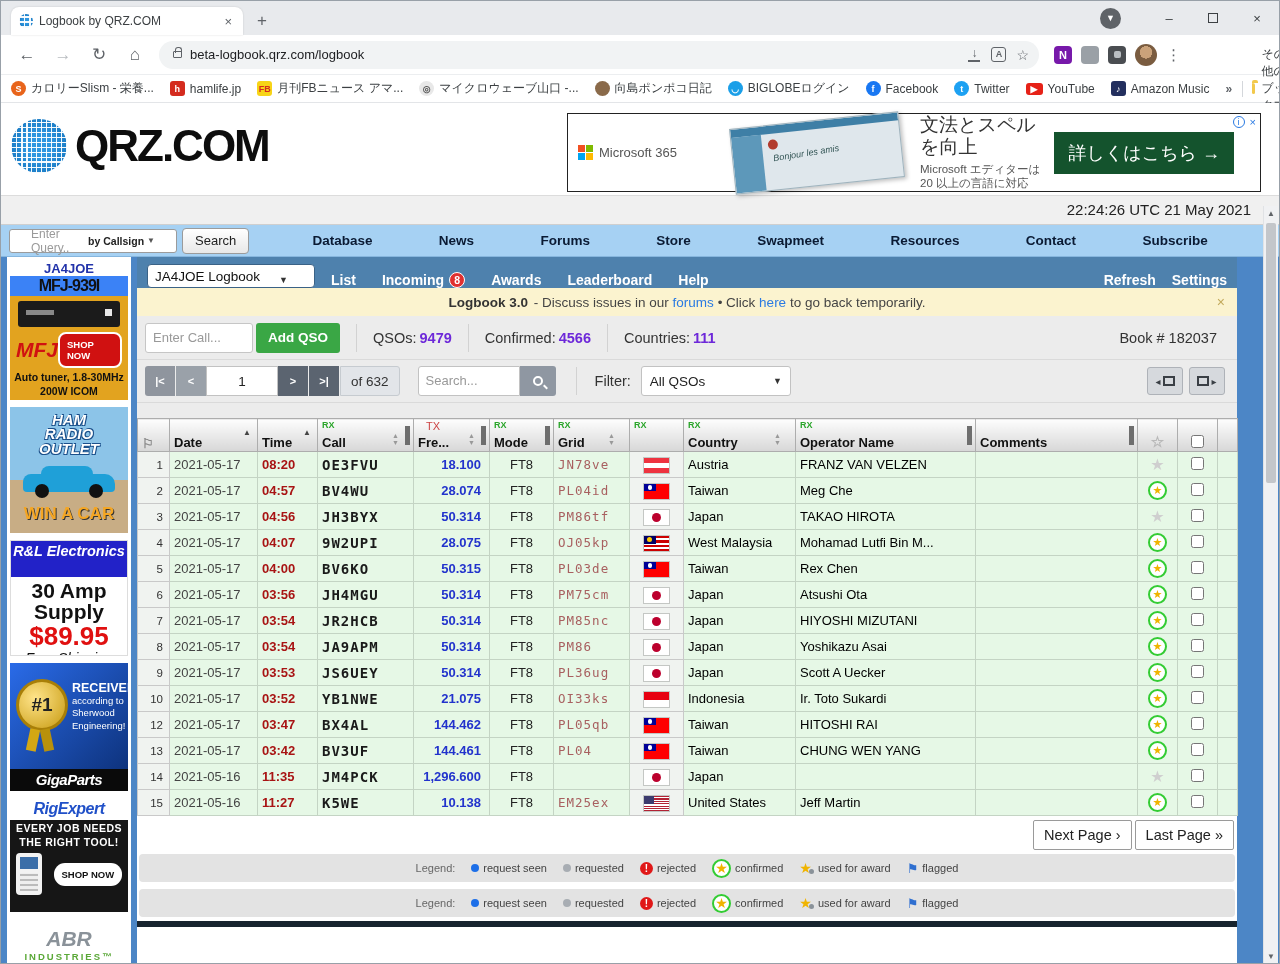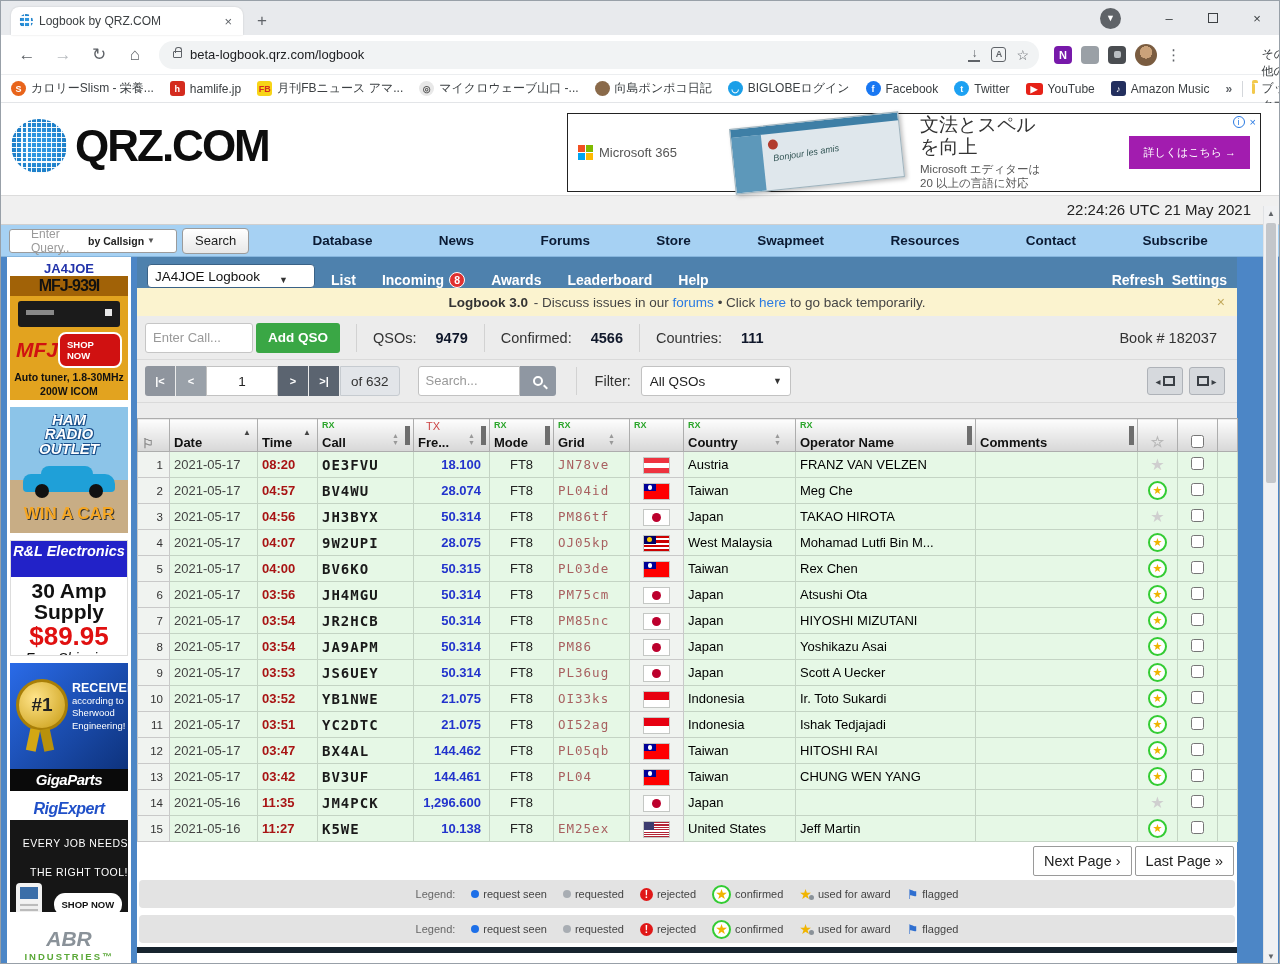--- a/index.html
+++ b/index.html
@@ -58,39 +58,39 @@
 .ms-grid{width:15px;height:15px;display:grid;grid-template-columns:7px 7px;grid-gap:1px;margin-right:6px}
 .ms-grid i{display:block}
 .ad-shot{width:170px;height:66px;background:#dfe7ec;border:1px solid #9fb3bd;transform:rotate(-6deg);margin:0 18px 0 4px;position:relative;overflow:hidden;flex:none;box-shadow:2px 2px 4px rgba(0,0,0,.25)}
 .ad-shot .bar{height:8px;background:#3e7fa6}
 .ad-shot .side{position:absolute;left:0;top:8px;bottom:0;width:30px;background:#5d98ba}
 .ad-shot .dot{position:absolute;left:36px;top:14px;width:10px;height:10px;border-radius:50%;background:#b23c2e}
 .ad-shot .bonj{position:absolute;left:40px;top:26px;font-size:9px;color:#355;transform:rotate(-3deg);font-style:italic}
 .ad-head{flex:1}
 .ad-head .h1{font-size:19px;color:#333;line-height:1.15}
 .ad-head .sub{font-size:11.5px;color:#555;margin-top:4px;line-height:1.25}
-.ad-cta{background:#a21caf;color:#fff;font-size:11px;padding:9px 14px;flex:none;margin-right:0}
+.ad-cta{background:#14532d;color:#fff;font-size:18px;padding:9px 14px;flex:none;margin-right:16px}
 .ad-x{position:absolute;right:4px;top:2px;font-size:11px;color:#2a7ae2;display:flex;gap:5px}
 .ad-info{width:12px;height:12px;border:1px solid #2a7ae2;border-radius:50%;font-size:9px;line-height:11px;text-align:center}
 .clockstrip{height:30px;background:#f0f0f0;border-top:1px solid #dcdcdc;border-bottom:1px solid #cfcfcf;font-size:15px;color:#222;text-align:right;line-height:28px;padding-right:28px}
 .mainnav{height:32px;background:var(--nav_blue);display:flex;align-items:center;padding:0 8px;border-bottom:1px solid #86b6de}
 .q-input{width:168px;height:24px;background:#fff;border:1px solid #9b9b9b;border-radius:3px;display:flex;align-items:center;padding:0 21px;font-size:12px}
 .q-ph{color:#9a9a9a;flex:1}
 .q-scope{font-size:10.5px;font-weight:bold;color:#222;white-space:nowrap}
 .q-caret{font-size:8px;color:#555;margin-left:3px}
 .q-search{height:26px;margin-left:5px;padding:0 12px;background:linear-gradient(#fff,#e8e8e8);border:1px solid #9b9b9b;border-radius:4px;font-size:13px;color:#222;display:flex;align-items:center}
 .nav-items{flex:1;display:flex;justify-content:space-around;padding:0 30px}
 .nav-item{font-size:13.5px;font-weight:bold;color:#0a1a33}
 
 .content{display:flex;height:708px;padding-left:6px}
 .sidebar{width:124px;background:#fff;flex:none;overflow:hidden;padding-top:4px}
 .sb-call{font-size:13px;font-weight:bold;color:#2233aa;text-align:center;height:15px}
 .sb-ad{width:118px;margin:0 auto 7px;overflow:hidden;position:relative}
 .ad-mfj{height:124px;background:#e2a31f}
-.mfj-t{background:#a16207;text-align:center;font-size:16px;font-weight:900;color:#111;letter-spacing:-1px;height:20px;line-height:20px}
+.mfj-t{background:#3b82f6;text-align:center;font-size:16px;font-weight:900;color:#111;letter-spacing:-1px;height:20px;line-height:20px}
 .mfj-dev{margin:5px 8px;height:26px;background:#1b1b1b;border-radius:3px;position:relative}
 .mfj-dev i{position:absolute;right:8px;top:8px;width:7px;height:7px;background:#e8e8e8}
 .mfj-dev b{position:absolute;left:8px;top:9px;width:28px;height:5px;background:#888}
 .mfj-row{display:flex;align-items:center;justify-content:space-between;padding:0 6px}
 .mfj-brand{color:#d01111;font-size:21px;font-weight:900;font-style:italic}
 .mfj-btn{background:#d01111;color:#fff;font-size:9.5px;font-weight:bold;padding:5px 7px;border-radius:8px;border:2px solid #fff}
 .mfj-l{font-size:10.5px;font-weight:bold;color:#111;text-align:center;line-height:1.3;margin-top:3px}
 .ad-hro{height:126px;background:linear-gradient(#8cc4e8 0 58%,#c8ad85 58%)}
 .hro-logo{text-align:center;font-size:15px;font-weight:900;font-style:italic;color:#fff;text-shadow:1px 1px 0 #1a4f8a,-1px 1px 0 #1a4f8a,1px -1px 0 #1a4f8a;line-height:.95;padding-top:6px}
 .car{position:relative;width:92px;height:34px;margin:8px auto 0}
@@ -107,51 +107,51 @@
 .ad-giga{height:128px;background:linear-gradient(135deg,#2a6be8,#0b2d72);position:relative}
 .giga-medal{position:absolute;left:6px;top:16px;width:52px;height:52px;border-radius:50%;background:radial-gradient(circle at 35% 35%,#ffe48a,#c79a10);border:3px solid #a87f08;color:#222;font-size:19px;font-weight:900;display:flex;align-items:center;justify-content:center}
 .giga-rib{position:absolute;left:18px;top:66px;width:10px;height:22px;background:#d3a713;transform:rotate(12deg)}
 .giga-rib2{position:absolute;left:32px;top:66px;width:10px;height:22px;background:#b8910c;transform:rotate(-12deg)}
 .giga-txt{position:absolute;left:62px;top:18px;right:4px;color:#fff}
 .giga-txt .b{font-size:12.5px;font-weight:900}
 .giga-txt .s{font-size:9.5px;line-height:1.3}
 .giga-brand{position:absolute;left:0;right:0;bottom:0;background:#0a0a0a;color:#fff;font-size:15px;font-weight:900;font-style:italic;text-align:center;height:22px;line-height:22px;letter-spacing:-.5px}
 .ad-rig{height:114px;background:#161616}
 .rig-head{background:#fff;color:#2050c8;font-weight:900;font-style:italic;font-size:16px;text-align:center;height:22px;line-height:22px;letter-spacing:-.5px}
-.rig-line{color:#fff;font-size:10.5px;font-weight:400;text-align:right;letter-spacing:.5px;margin-top:17px}
+.rig-line{color:#fff;font-size:10.5px;font-weight:700;text-align:center;letter-spacing:.5px;margin-top:2px}
 .rig-body{display:flex;align-items:center;justify-content:space-around;margin-top:5px}
 .rig-dev{width:26px;height:42px;background:#f2f2f2;border-radius:4px;position:relative}
 .rig-dev i{position:absolute;left:4px;top:4px;right:4px;height:12px;background:#3b6ea8}
 .rig-dev b{position:absolute;left:4px;bottom:4px;right:4px;height:18px;background:repeating-linear-gradient(0deg,#bbb 0 2px,#eee 2px 5px)}
 .rig-btn{background:#fff;color:#111;font-size:9.5px;font-weight:bold;padding:6px 8px;border-radius:11px}
 .ad-abr{height:90px;background:#fff;text-align:center;padding-top:8px}
 .abr-logo{font-size:21px;font-weight:900;font-style:italic;color:#5aa837}
 .abr-logo span{color:#8a9299}
 .abr-ind{font-size:9.5px;color:#5aa837;letter-spacing:2px;font-weight:bold}
 
 .spacer6{width:6px;flex:none}
 .main{width:1100px;flex:none;background:#fff;display:flex;flex-direction:column}
 .rightfill{flex:1}
 
 .lb-toolbar{height:31px;background:var(--toolbar_blue);display:flex;align-items:flex-end;padding:0 10px;color:#fff}
 .lb-select{width:168px;height:24px;background:#fff;border-radius:4px;border:1px solid #3a6286;color:#111;font-size:13.5px;display:flex;align-items:center;padding:0 7px;margin-right:16px}
 .lb-select .car{margin-left:auto;font-size:9px;color:#333;position:static;width:auto;height:auto}
 .lb-menu{display:flex;align-items:center;gap:26px}
 .lb-mi{font-size:14px;font-weight:bold;color:#fff;display:flex;align-items:center}
 .badge{margin-left:5px;width:16px;height:16px;border-radius:50%;background:var(--badge_red);border:1px solid #fff;color:#fff;font-size:10.5px;font-weight:bold;display:flex;align-items:center;justify-content:center}
-.lb-right{margin-left:auto;display:flex;gap:8px}
+.lb-right{margin-left:auto;display:flex;gap:16px}
 .lb-notice{height:28px;background:var(--notice_yellow);display:flex;align-items:center;justify-content:center;font-size:13.5px;color:#444;position:relative}
 .lb-notice b{color:#333;margin-right:2px}
 .lb-notice a{color:#2a7ae2}
 .notice-x{position:absolute;right:12px;color:#c2a95c;font-size:14px}
 .lb-stats{height:44px;background:#ececec;display:flex;align-items:center;padding:0 8px;border-bottom:1px solid #dadada}
 .call-input{width:108px;height:30px;background:#fff;border:1px solid #c6c6c6;border-radius:3px;font-size:13px;color:#999;padding:0 7px;line-height:28px}
 .addqso{height:30px;background:var(--accent_green);color:#fff;font-size:13.5px;font-weight:bold;border-radius:3px;display:flex;align-items:center;padding:0 12px;margin-left:3px}
 .stat{font-size:14.5px;color:#333;margin-left:16px;padding-left:16px;border-left:1px solid #d2d2d2;height:28px;display:flex;align-items:center}
-.stat b{color:#0f172a;margin-left:19px}
+.stat b{color:#6d28d9;margin-left:3px}
 .book{margin-left:auto;font-size:14.5px;color:#333;padding-right:12px}
 .lb-pager{height:42px;background:#ececec;display:flex;align-items:center;padding:0 8px}
 .pg-btn{width:30px;height:30px;display:flex;align-items:center;justify-content:center;color:#fff;font-size:11px;font-weight:bold}
 .pg-first{background:#8f959e;border-radius:3px 0 0 3px}
 .pg-prev{background:#9aa1a9;margin-left:1px}
 .pg-input{width:72px;height:30px;background:#fff;border:1px solid #c2c2c2;text-align:center;font-size:13.5px;color:#222}
 .pg-next{background:#5b6470;margin-left:0}
 .pg-last{background:#5b6470;margin-left:1px}
 .pg-of{height:30px;background:#e2e5e9;border:1px solid #c6cbd0;border-radius:0 3px 3px 0;display:flex;align-items:center;padding:0 10px;font-size:13.5px;color:#333;margin-left:1px}
 .pg-search{margin-left:18px;display:flex}
@@ -695,36 +695,20 @@
                 <td class="c-grid">OI33ks</td>
                 <td class="c-flagcell"><span class="flag id"></span></td>
                 <td class="c-country">Indonesia</td>
                 <td class="c-oper">Ir. Toto Sukardi</td>
                 <td class="c-comm"></td>
                 <td class="c-star"><span class="star-gold">★</span></td>
                 <td class="c-cb"><input type="checkbox" style=""></td>
                 <td></td>
               </tr>
               <tr>
-                <td class="c-num">11</td>
-                <td class="c-date">2021-05-17</td>
-                <td class="c-time">03:51</td>
-                <td class="c-call">YC2DTC</td>
-                <td class="c-freq">21.075</td>
-                <td class="c-mode">FT8</td>
-                <td class="c-grid">OI52ag</td>
-                <td class="c-flagcell"><span class="flag id"></span></td>
-                <td class="c-country">Indonesia</td>
-                <td class="c-oper">Ishak Tedjajadi</td>
-                <td class="c-comm"></td>
-                <td class="c-star"><span class="star-gold">★</span></td>
-                <td class="c-cb"><input type="checkbox" style=""></td>
-                <td></td>
-              </tr>
-              <tr>
                 <td class="c-num">12</td>
                 <td class="c-date">2021-05-17</td>
                 <td class="c-time">03:47</td>
                 <td class="c-call">BX4AL</td>
                 <td class="c-freq">144.462</td>
                 <td class="c-mode">FT8</td>
                 <td class="c-grid">PL05qb</td>
                 <td class="c-flagcell"><span class="flag tw"></span></td>
                 <td class="c-country">Taiwan</td>
                 <td class="c-oper">HITOSHI RAI</td>

